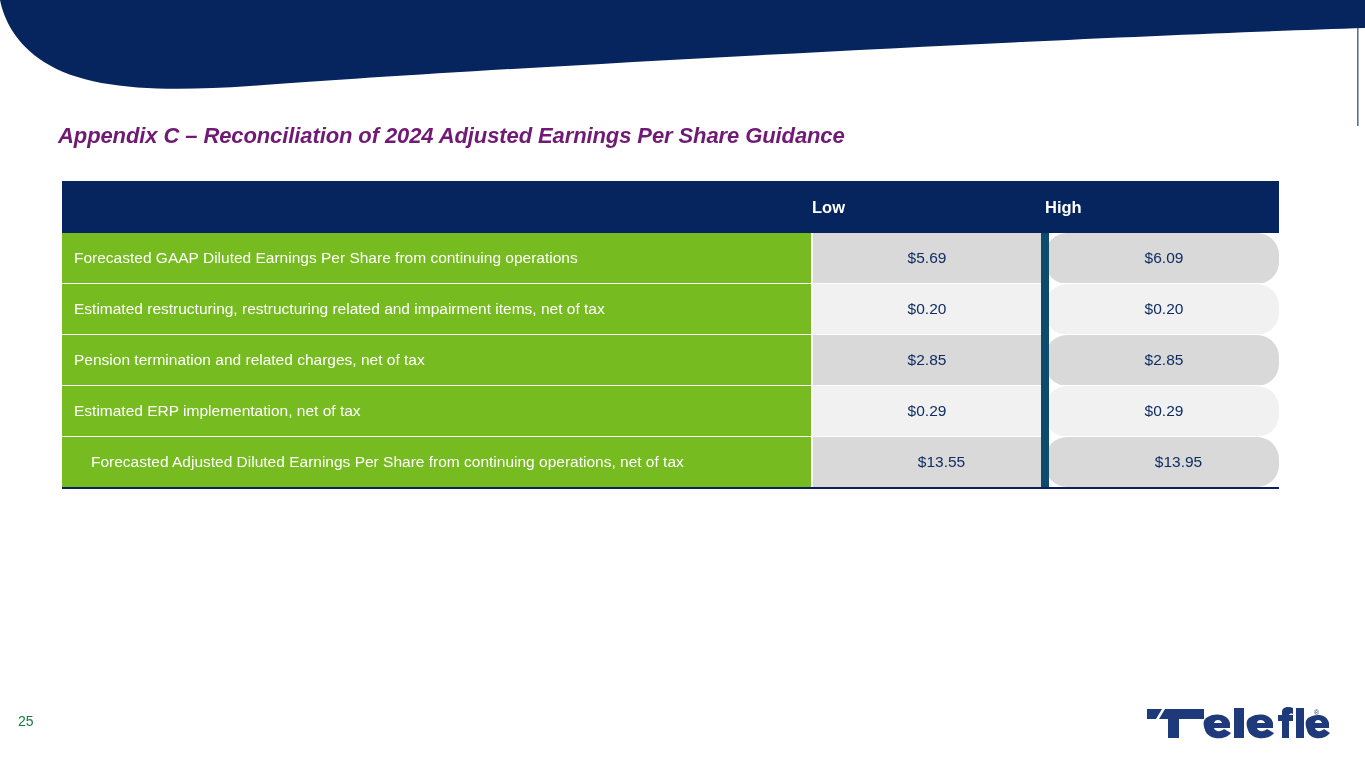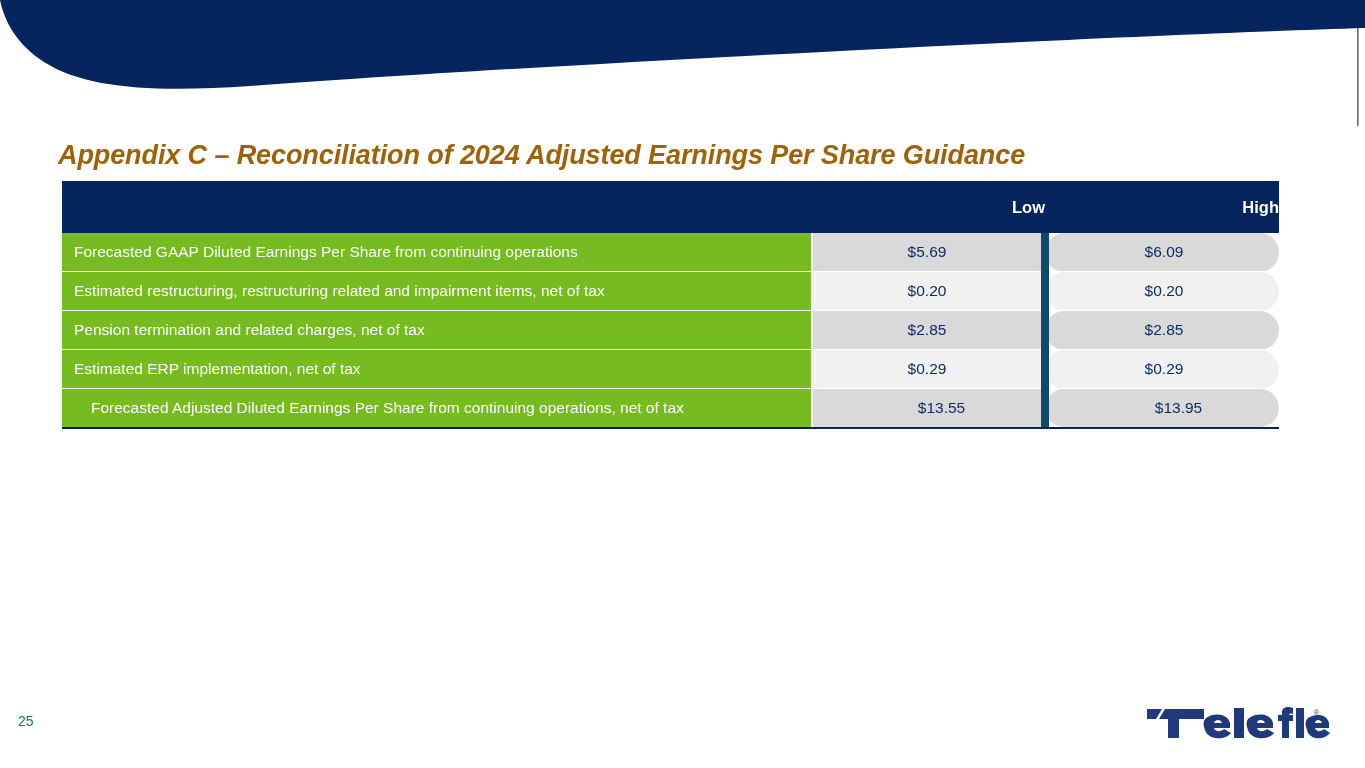--- a/index.html
+++ b/index.html
@@ -24,27 +24,27 @@
     width: 1365px;
     height: 130px;
     pointer-events: none;
   }
   .banner svg { display: block; }
 
   
   .title {
     position: absolute;
     left: 58px;
-    top: 140px;
+    top: 123px;
     width: 1280px;
-    font-size: 27px;
+    font-size: 22px;
     font-weight: bold;
     font-style: italic;
     letter-spacing: -0.1px;
-    color: #a16207;
+    color: #701a75;
     white-space: nowrap;
   }
 
   
   .table-wrap {
     position: absolute;
     left: 62px;
     top: 181px;
     width: 1217px;
     border-bottom: 2px solid #0a2259;
@@ -61,28 +61,28 @@
   table.recon col.c-high  { width: 234px; }
 
   
   thead th {
     background: #06255e;
     color: #ffffff;
     font-size: 16.5px;
     font-weight: bold;
     height: 52px;
     padding: 0;
-    text-align: right;
+    text-align: left;
     border: none;
   }
   thead th.head-blank { text-align: left; }
 
   
   tbody td {
-    height: 38px;
+    height: 50px;
     padding: 0;
     font-size: 15.5px;
     vertical-align: middle;
     border-top: 1px solid #ffffff;
     border-bottom: 1px solid #ffffff;
     margin-left: 20px;
   }
   tbody td.label {
     background: #76bc21;
     color: #ffffff;

